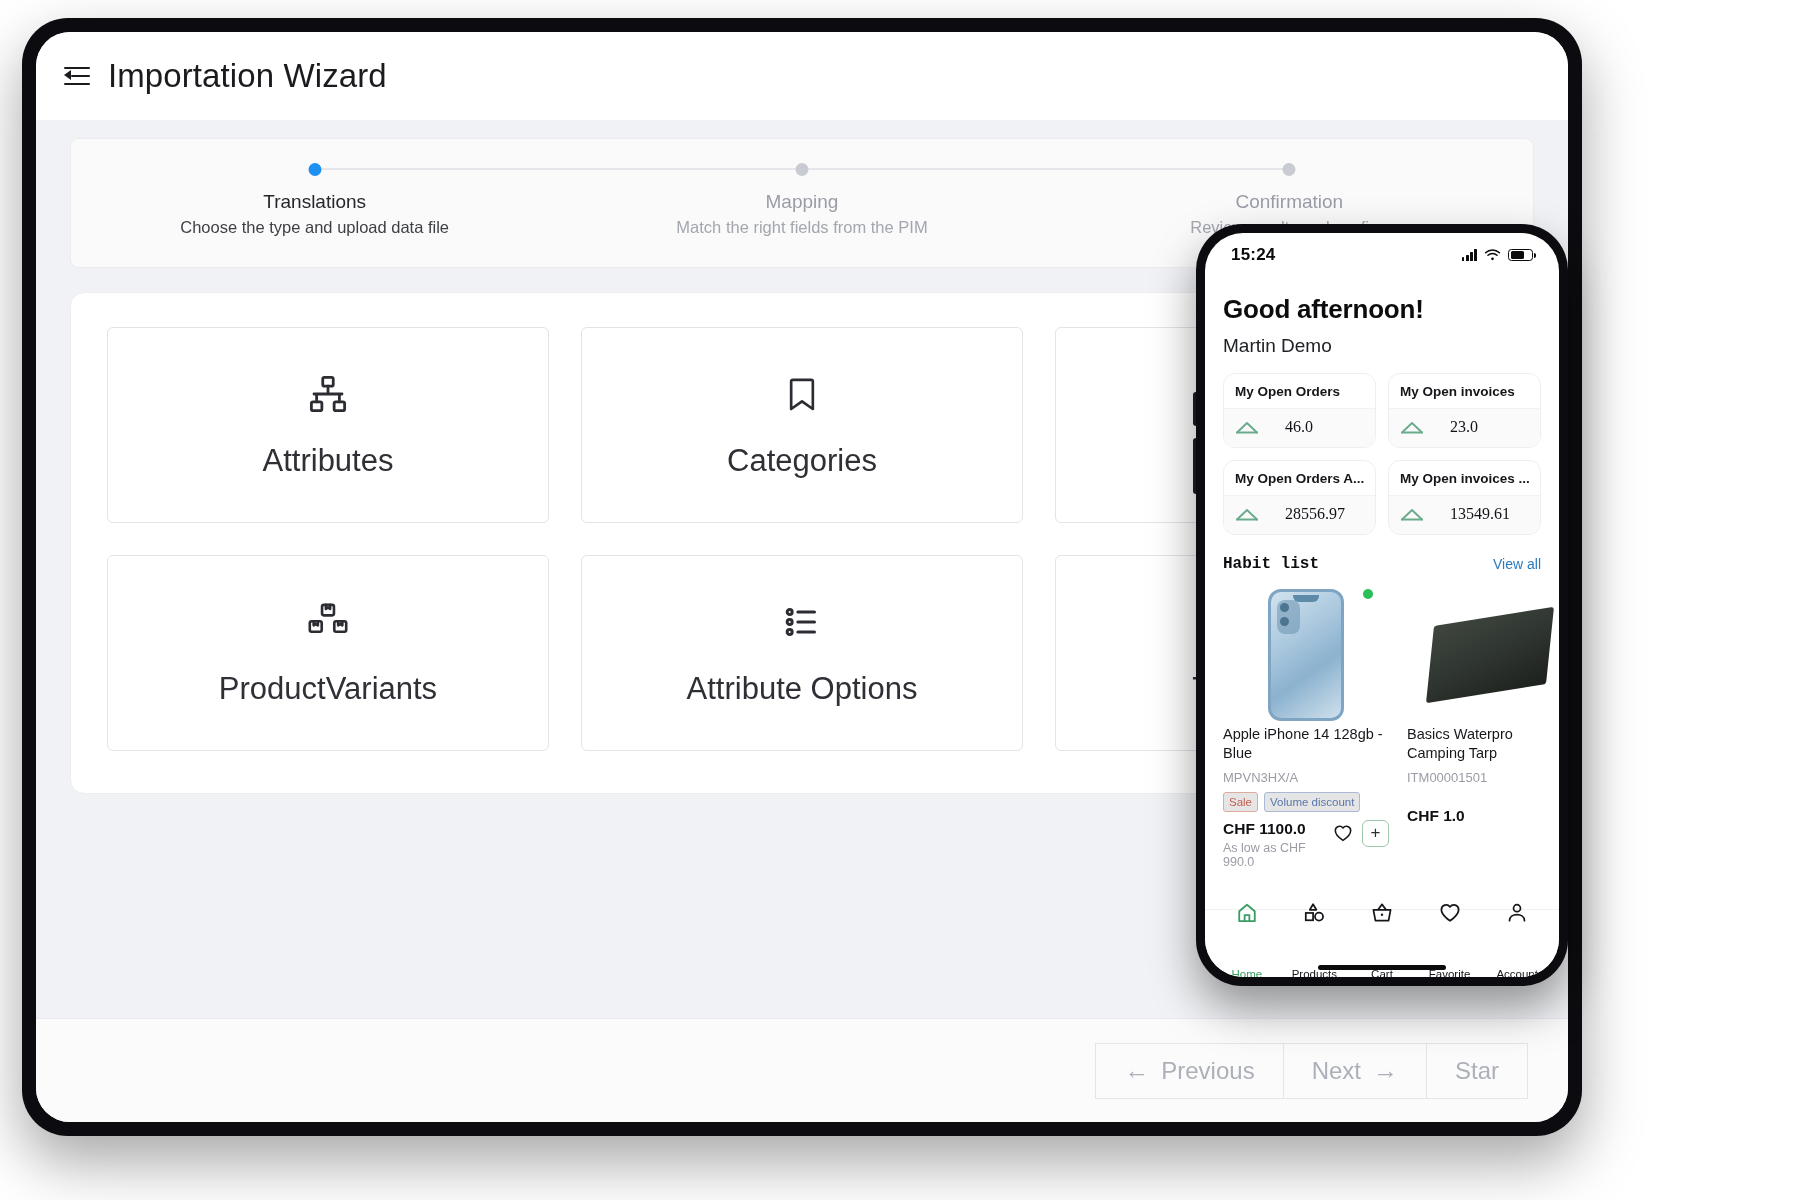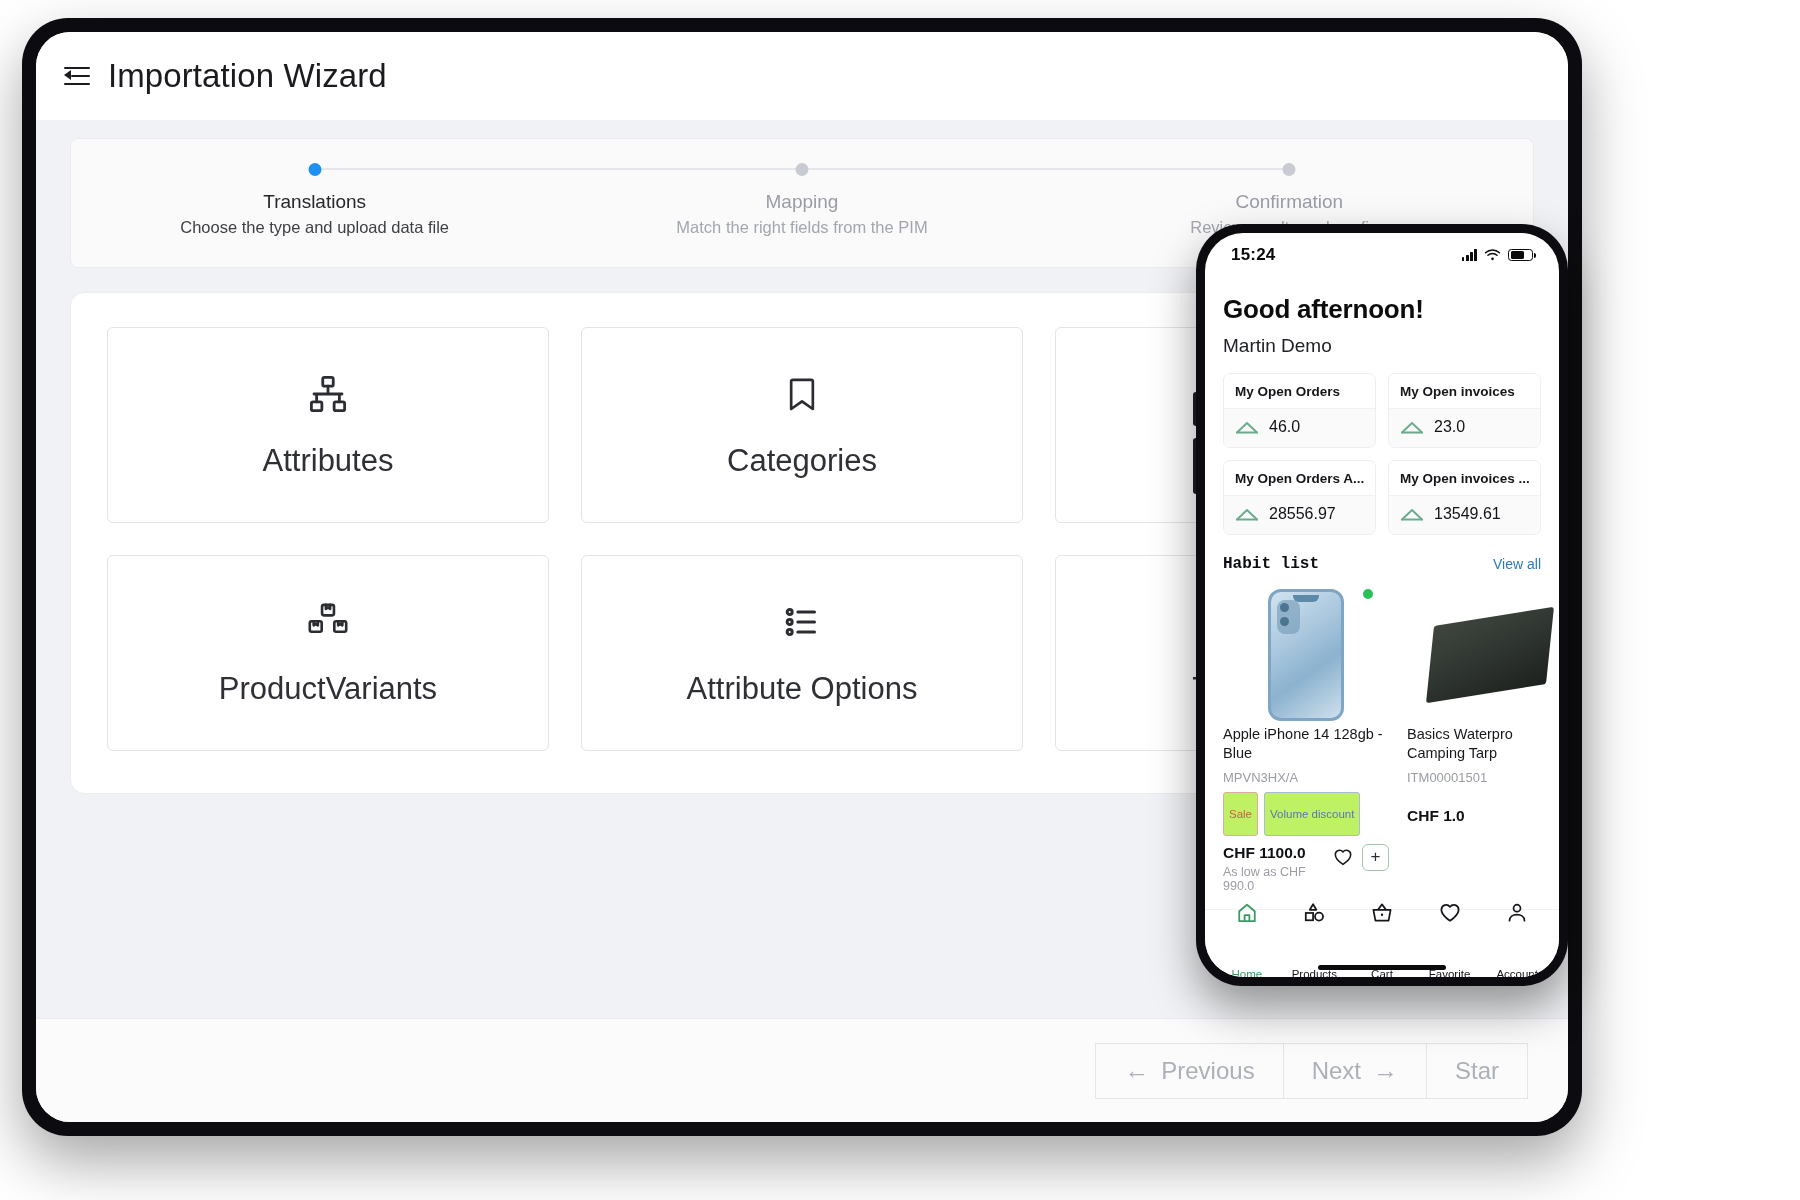--- a/index.html
+++ b/index.html
@@ -166,23 +166,23 @@
   .cellbars b:nth-child(3){ height: 9px; } .cellbars b:nth-child(4){ height: 12px; }
   .batt { width: 25px; height: 12.5px; border: 1.6px solid #0b0b0d; border-radius: 3.4px; position: relative; padding: 1.6px; }
   .batt i { display:block; height: 100%; width: 66%; background: #0b0b0d; border-radius: 1.6px; }
   .batt::after { content:""; position:absolute; right:-3.6px; top: 3.6px; width: 2px; height: 5px; background:#0b0b0d; border-radius: 0 2px 2px 0; }
 
   .p-body { flex: 1 1 auto; padding: 0 18px; overflow: hidden; }
   .greet { font-size: 26px; font-weight: bold; color: #0c0c0e; margin-top: 21px; letter-spacing: -.2px; }
   .uname { font-size: 19px; color: #202227; margin-top: 10px; }
 
   .kpis { display: grid; grid-template-columns: 1fr 1fr; gap: 12px; margin-top: 16px; }
-  .kpi { border: 1px solid #eceef1; border-radius: 7px; overflow: hidden; background: #fff; }
+  .kpi { border: 1px solid #eceef1; border-radius: 12px; overflow: hidden; background: #fff; }
   .kpi-title { font-size: 13.5px; font-weight: bold; color: #15161a; padding: 10px 10px 9px 11px; white-space: nowrap; overflow: hidden; }
-  .kpi-val { background: #fafafb; padding: 9px 10px 11px 11px; display: flex; align-items: center; gap: 10px; border-top: 1px solid #f1f2f4; }
+  .kpi-val { background: #fafafb; padding: 9px 10px 11px 11px; display: flex; align-items: center; gap: 26px; border-top: 1px solid #f1f2f4; font-family: Liberation Serif, serif; }
   .kpi-num { font-size: 16px; color: #111317; }
 
   .habit-row { display: flex; align-items: center; justify-content: space-between; margin-top: 20px; }
   .habit-title { font-size: 16px; font-weight: bold; color: #0d0e11; font-family: Liberation Mono, monospace; }
   .viewall { font-size: 14px; color: #2b7bbd; cursor: pointer; }
 
   .prod-row { display: flex; gap: 18px; margin-top: 12px; }
   .prod { width: 166px; flex: 0 0 auto; }
   .prod-img { height: 140px; position: relative; display: flex; align-items: center; justify-content: center; }
   .dot-green { position: absolute; right: 16px; top: 4px; width: 10px; height: 10px; border-radius: 50%; background: #2bbf5a; }
@@ -200,21 +200,21 @@
   .cams i:nth-child(1){ left:3px; top:3px; } .cams i:nth-child(2){ left:3px; top:17px; }
   .tarp-shape {
     width: 120px; height: 76px;
     background: linear-gradient(160deg,#40463f 0%, #2f3530 50%, #1d211d 100%);
     transform: skewY(-9deg) skewX(-6deg);
     border-radius: 3px;
   }
   .prod-name { font-size: 14.5px; color: #16181c; line-height: 1.3; }
   .prod-sku { font-size: 13px; color: #9a9da4; margin-top: 7px; }
   .badges { display: flex; gap: 6px; margin-top: 7px; }
-  .badge { font-size: 11.5px; padding: 15px 5px; border-radius: 3px; border: 1px solid; background: #bef264; }
+  .badge { font-size: 11.5px; padding: 3px 5px; border-radius: 3px; border: 1px solid; background: #e5e5e5; }
   .badge.sale { color: #c0614f; border-color: #ddab9f; }
   .badge.vol  { color: #5b77ab; border-color: #a9b9d6; }
   .price { font-size: 15.5px; font-weight: bold; color: #0e1013; }
   .aslow { font-size: 12.5px; color: #9a9da4; margin-top: 3px; }
   .price-actions { display: flex; align-items: center; gap: 9px; margin-left: auto; padding-left: 6px; }
   .plusbtn { width: 27px; height: 27px; border: 1px solid #9ec9ad; border-radius: 6px; display:flex; align-items:center; justify-content:center; color:#2e2f33; font-size: 17px; cursor: pointer; }
   .price-block { display: flex; align-items: flex-start; justify-content: space-between; margin-top: 8px; }
 
   .tabbar {
     flex: 0 0 auto; height: 68px; border-top: 1px solid #f0f1f3;

